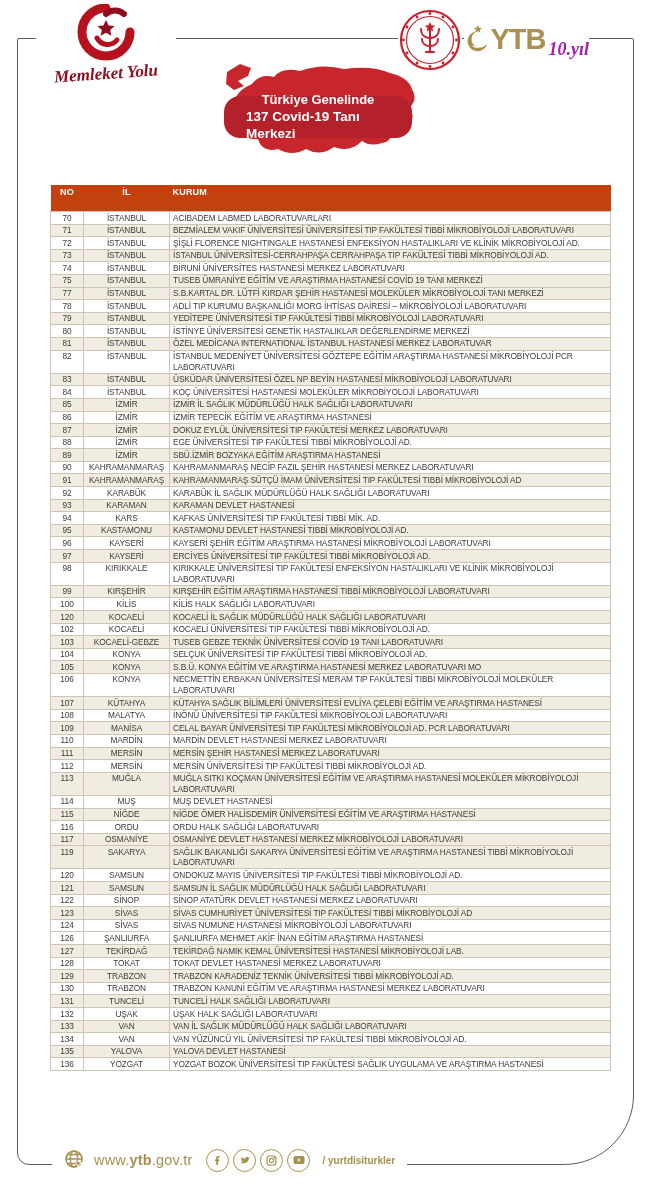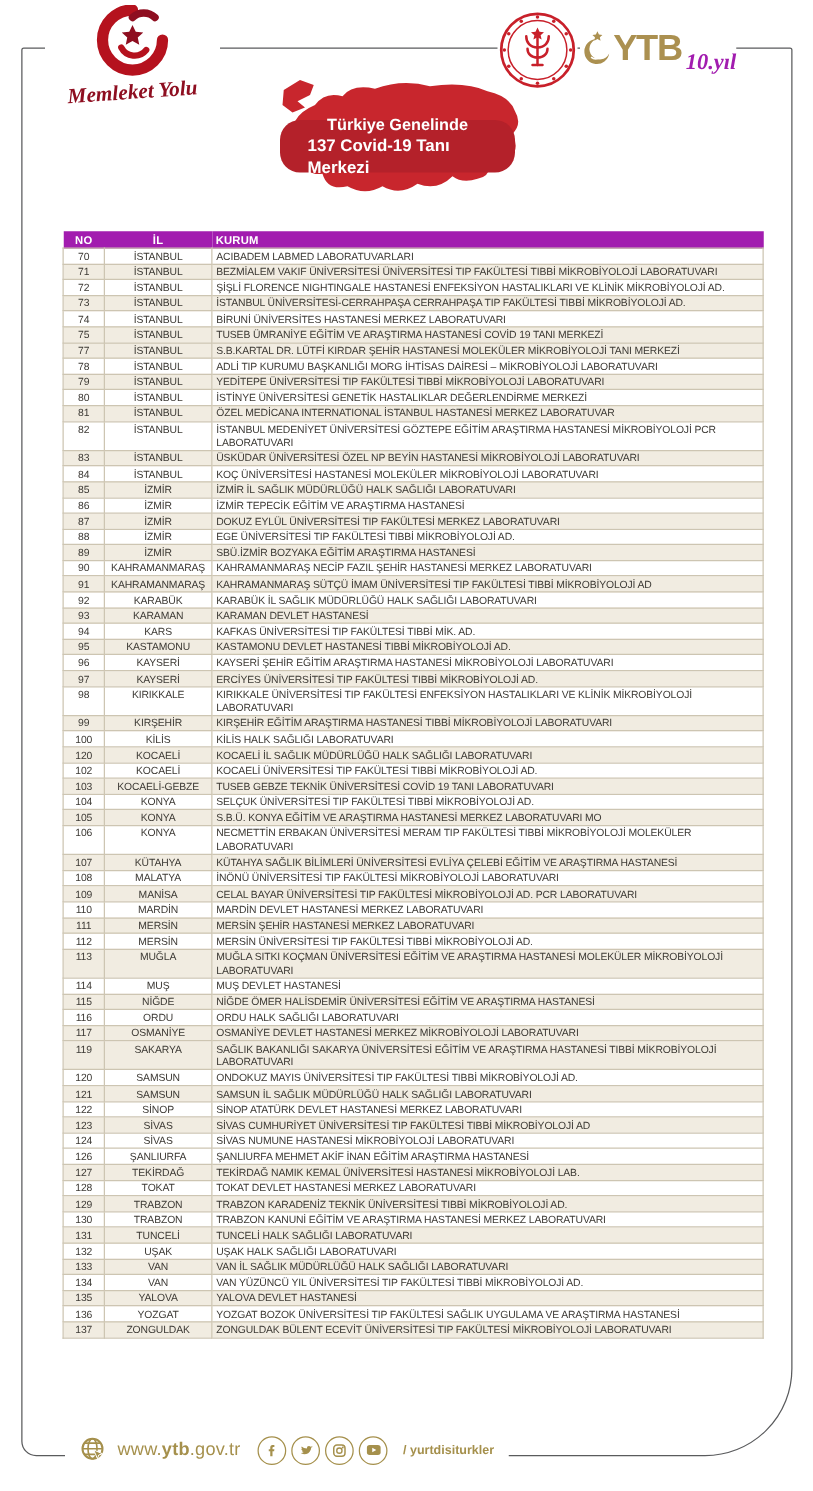--- a/index.html
+++ b/index.html
@@ -23,22 +23,22 @@
   .map-wrap{position:absolute;left:220px;top:60px;width:200px;height:112px;z-index:1;}
   .banner{position:absolute;left:224px;top:96px;width:188px;height:42px;background:#b4212a;
           border-radius:16px;z-index:2;display:flex;flex-direction:column;justify-content:center;
           align-items:center;color:#fff;font-weight:bold;}
   .banner .l1{font-size:13px;line-height:16px;}
   .banner .l2{font-size:13.5px;line-height:17px;margin-left:22px;}
   
   .table-wrap{position:absolute;left:50px;top:185px;width:561px;z-index:1;}
   table{border-collapse:collapse;width:100%;table-layout:fixed;}
   col.c-no{width:33px;} col.c-il{width:86px;}
-  th{background:#a21caf;color:#fff;font-size:9px;font-weight:bold;text-align:left;
-     padding:2px 3px 1px 3px;letter-spacing:.2px;}
+  th{background:#c2410c;color:#fff;font-size:9px;font-weight:bold;text-align:left;
+     padding:2px 3px 14px 3px;letter-spacing:.2px;}
   th.center,td.center{text-align:center;}
   td{border:1px solid #cdc5b2;font-size:8.3px;line-height:10.6px;color:#3d3a35;
      padding:0.5px 3px;vertical-align:top;letter-spacing:-0.1px;}
   tr.alt td{background:#f1ece1;}
   
   .footer{position:absolute;left:52px;top:1138px;height:44px;background:#fff;z-index:2;
           display:flex;align-items:center;gap:8px;padding:0 12px;color:#a5904c;}
   .site{font-size:14.5px;letter-spacing:.2px;}
   .site b{font-weight:bold;}
   .socials{display:flex;gap:4px;margin-left:6px;}
@@ -444,25 +444,20 @@
           </tr>
           <tr class="alt">
             <td class="center">135</td>
             <td class="center">YALOVA</td>
             <td>YALOVA DEVLET HASTANESİ</td>
           </tr>
           <tr>
             <td class="center">136</td>
             <td class="center">YOZGAT</td>
             <td>YOZGAT BOZOK ÜNİVERSİTESİ TIP FAKÜLTESİ SAĞLIK UYGULAMA VE ARAŞTIRMA HASTANESİ</td>
-          </tr>
-          <tr class="alt">
-            <td class="center">137</td>
-            <td class="center">ZONGULDAK</td>
-            <td>ZONGULDAK BÜLENT ECEVİT ÜNİVERSİTESİ TIP FAKÜLTESİ MİKROBİYOLOJİ LABORATUVARI</td>
           </tr>
         </tbody>
     </table>
   </div>
 
   <div class="footer">
     <svg width="22" height="22" viewBox="0 0 22 22">
       <circle cx="10" cy="10" r="8" fill="none" stroke="#a5904c" stroke-width="1.6"></circle>
       <ellipse cx="10" cy="10" rx="3.6" ry="8" fill="none" stroke="#a5904c" stroke-width="1.3"></ellipse>
       <path d="M2,10 h16 M3.5,5.5 h13 M3.5,14.5 h13" stroke="#a5904c" stroke-width="1.3" fill="none"></path>

